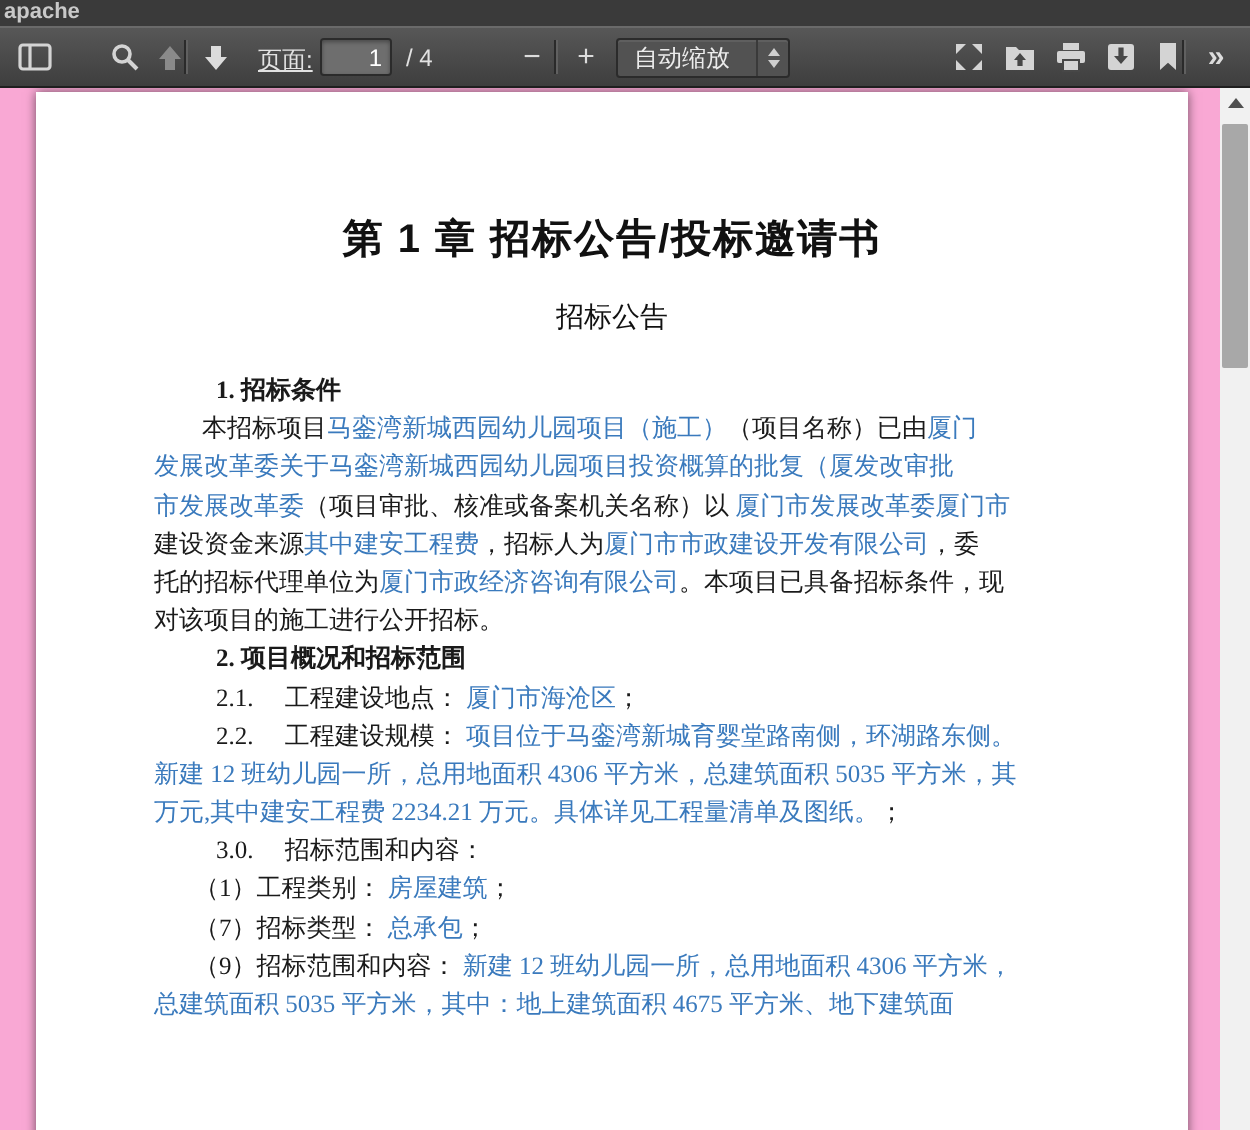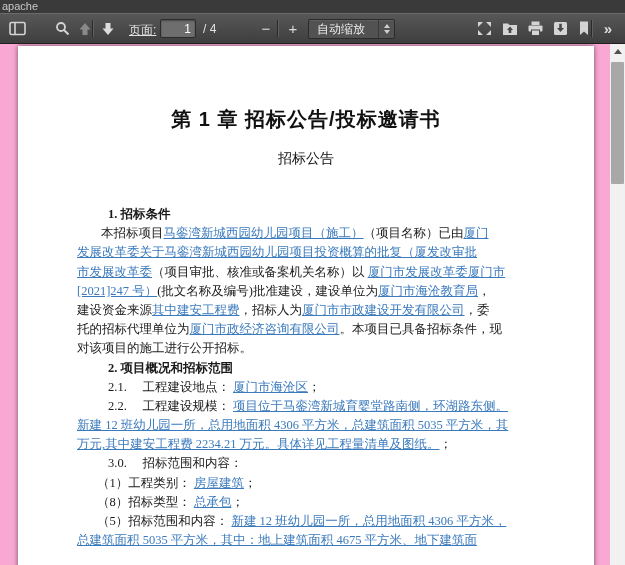--- a/index.html
+++ b/index.html
@@ -3,21 +3,21 @@
 <meta charset="utf-8">
 <style>
   * { margin:0; padding:0; box-sizing:border-box; }
   html,body { width:625px; height:565px; overflow:hidden; }
   body { font-family:"Liberation Sans","DejaVu Sans",sans-serif; background:#404040; }
 
   #app { position:relative; width:625px; height:565px; overflow:hidden; }
 
   
   .titlebar { height:13px; background:#3a3a3a; color:#c9c9c9; font-size:11px;
-              line-height:12px; padding-left:2px; overflow:hidden; }
+              line-height:12px; padding-left:2px; overflow:hidden;font-weight:bold; }
 
   
   .toolbar { position:relative; height:31px;
              background:linear-gradient(#585858,#3e3e3e);
              border-bottom:1px solid #1f1f1f; box-shadow:inset 0 1px 0 #6a6a6a; }
   .tbtn { position:absolute; top:4px; width:24px; height:23px; border:0; background:transparent;
           display:flex; align-items:center; justify-content:center; cursor:pointer; padding:0; }
   .tbtn svg { display:block; }
   .tsep { position:absolute; top:7px; width:0; height:17px;
           border-left:1px solid #2a2a2a; border-right:1px solid #606060; }
@@ -43,29 +43,29 @@
   .viewer { position:relative; width:625px; height:521px; background:#f9a8d4; overflow:hidden; }
   .page { position:absolute; left:18px; top:2px; width:576px; height:530px; background:#ffffff;
           box-shadow:0 0 5px rgba(0,0,0,.55); }
 
   .doc-title { position:absolute; left:0; top:60px; width:100%; text-align:center;
                font-size:20px; font-weight:bold; color:#111;
                font-family:"Liberation Sans","DejaVu Sans",sans-serif; letter-spacing:1px; }
   .doc-subtitle { position:absolute; left:0; top:104px; width:100%; text-align:center;
                   font-size:14px; color:#111;
                   font-family:"Liberation Sans","DejaVu Sans",sans-serif; }
-  .doc-body { position:absolute; left:59px; top:159px; width:465px;
+  .doc-body { position:absolute; left:59px; top:140px; width:465px;
               font-family:"Liberation Serif","DejaVu Serif",serif;
               font-size:12.5px; color:#1a1a1a; }
   .doc-body .line { height:19.2px; line-height:19.2px; white-space:pre; }
   .doc-body .i2 { padding-left:24px; }  
   .doc-body .ih { padding-left:31px; }  
   .doc-body .i1 { padding-left:20px; }  
   .doc-body .b { font-weight:bold; }
-  .doc-body .l { color:#3a7abd; text-decoration:underline; text-decoration-color:#3a7abd; }
+  .doc-body .l { color:#3a7abd; text-decoration-color:#3a7abd; }
   .doc-body .p { color:#1a1a1a; }
 
   
   .scrollbar { position:absolute; right:0; top:0; width:15px; height:521px; background:#f1f1f1; }
   .sb-btn { position:absolute; left:0; top:0; width:15px; height:15px; background:#f1f1f1;
             display:flex; align-items:center; justify-content:center; cursor:pointer; border:0; padding:0; }
   .sb-arrow { width:0; height:0; border-left:4px solid transparent; border-right:4px solid transparent;
               border-bottom:5px solid #505050; }
   .sb-thumb { position:absolute; left:1px; top:18px; width:13px; height:122px;
               background:#a8a8a8; border-radius:1px; cursor:pointer; }
@@ -196,33 +196,32 @@
   <div class="viewer">
 
     <div class="page">
       <div class="doc-title">第 1 章 招标公告/投标邀请书</div>
       <div class="doc-subtitle">招标公告</div>
       <div class="doc-body">
           <div class="line ih"><span class="b">1. 招标条件</span></div>
           <div class="line i2"><span class="p">本招标项目</span><span class="l">马銮湾新城西园幼儿园项目（施工）</span><span class="p">（项目名称）已由</span><span class="l">厦门</span></div>
           <div class="line "><span class="l">发展改革委关于马銮湾新城西园幼儿园项目投资概算的批复（厦发改审批</span></div>
           <div class="line "><span class="l">市发展改革委</span><span class="p">（项目审批、核准或备案机关名称）以 </span><span class="l">厦门市发展改革委厦门市</span></div>
-          <div class="line "><span class="l">[2021]247 号）</span><span class="p">(批文名称及编号)批准建设，建设单位为</span><span class="l">厦门市海沧教育局</span><span class="p">，</span></div>
           <div class="line "><span class="p">建设资金来源</span><span class="l">其中建安工程费</span><span class="p">，招标人为</span><span class="l">厦门市市政建设开发有限公司</span><span class="p">，委</span></div>
           <div class="line "><span class="p">托的招标代理单位为</span><span class="l">厦门市政经济咨询有限公司</span><span class="p">。本项目已具备招标条件，现</span></div>
           <div class="line "><span class="p">对该项目的施工进行公开招标。</span></div>
           <div class="line ih"><span class="b">2. 项目概况和招标范围</span></div>
           <div class="line ih"><span class="p">2.1.　 工程建设地点： </span><span class="l">厦门市海沧区</span><span class="p">；</span></div>
           <div class="line ih"><span class="p">2.2.　 工程建设规模： </span><span class="l">项目位于马銮湾新城育婴堂路南侧，环湖路东侧。</span></div>
           <div class="line "><span class="l">新建 12 班幼儿园一所，总用地面积 4306 平方米，总建筑面积 5035 平方米，其</span></div>
           <div class="line "><span class="l">万元,其中建安工程费 2234.21 万元。具体详见工程量清单及图纸。</span><span class="p">；</span></div>
           <div class="line ih"><span class="p">3.0.　 招标范围和内容：</span></div>
           <div class="line i1"><span class="p">（1）工程类别： </span><span class="l">房屋建筑</span><span class="p">；</span></div>
-          <div class="line i1"><span class="p">（8）招标类型： </span><span class="l">总承包</span><span class="p">；</span></div>
-          <div class="line i1"><span class="p">（5）招标范围和内容： </span><span class="l">新建 12 班幼儿园一所，总用地面积 4306 平方米，</span></div>
+          <div class="line i1"><span class="p">（7）招标类型： </span><span class="l">总承包</span><span class="p">；</span></div>
+          <div class="line i1"><span class="p">（9）招标范围和内容： </span><span class="l">新建 12 班幼儿园一所，总用地面积 4306 平方米，</span></div>
           <div class="line "><span class="l">总建筑面积 5035 平方米，其中：地上建筑面积 4675 平方米、地下建筑面</span></div>
         </div>
     </div>
 
     <div class="scrollbar">
       <button class="sb-btn">
         <span class="sb-arrow"></span>
       </button>
       <div class="sb-thumb"></div>
     </div>

